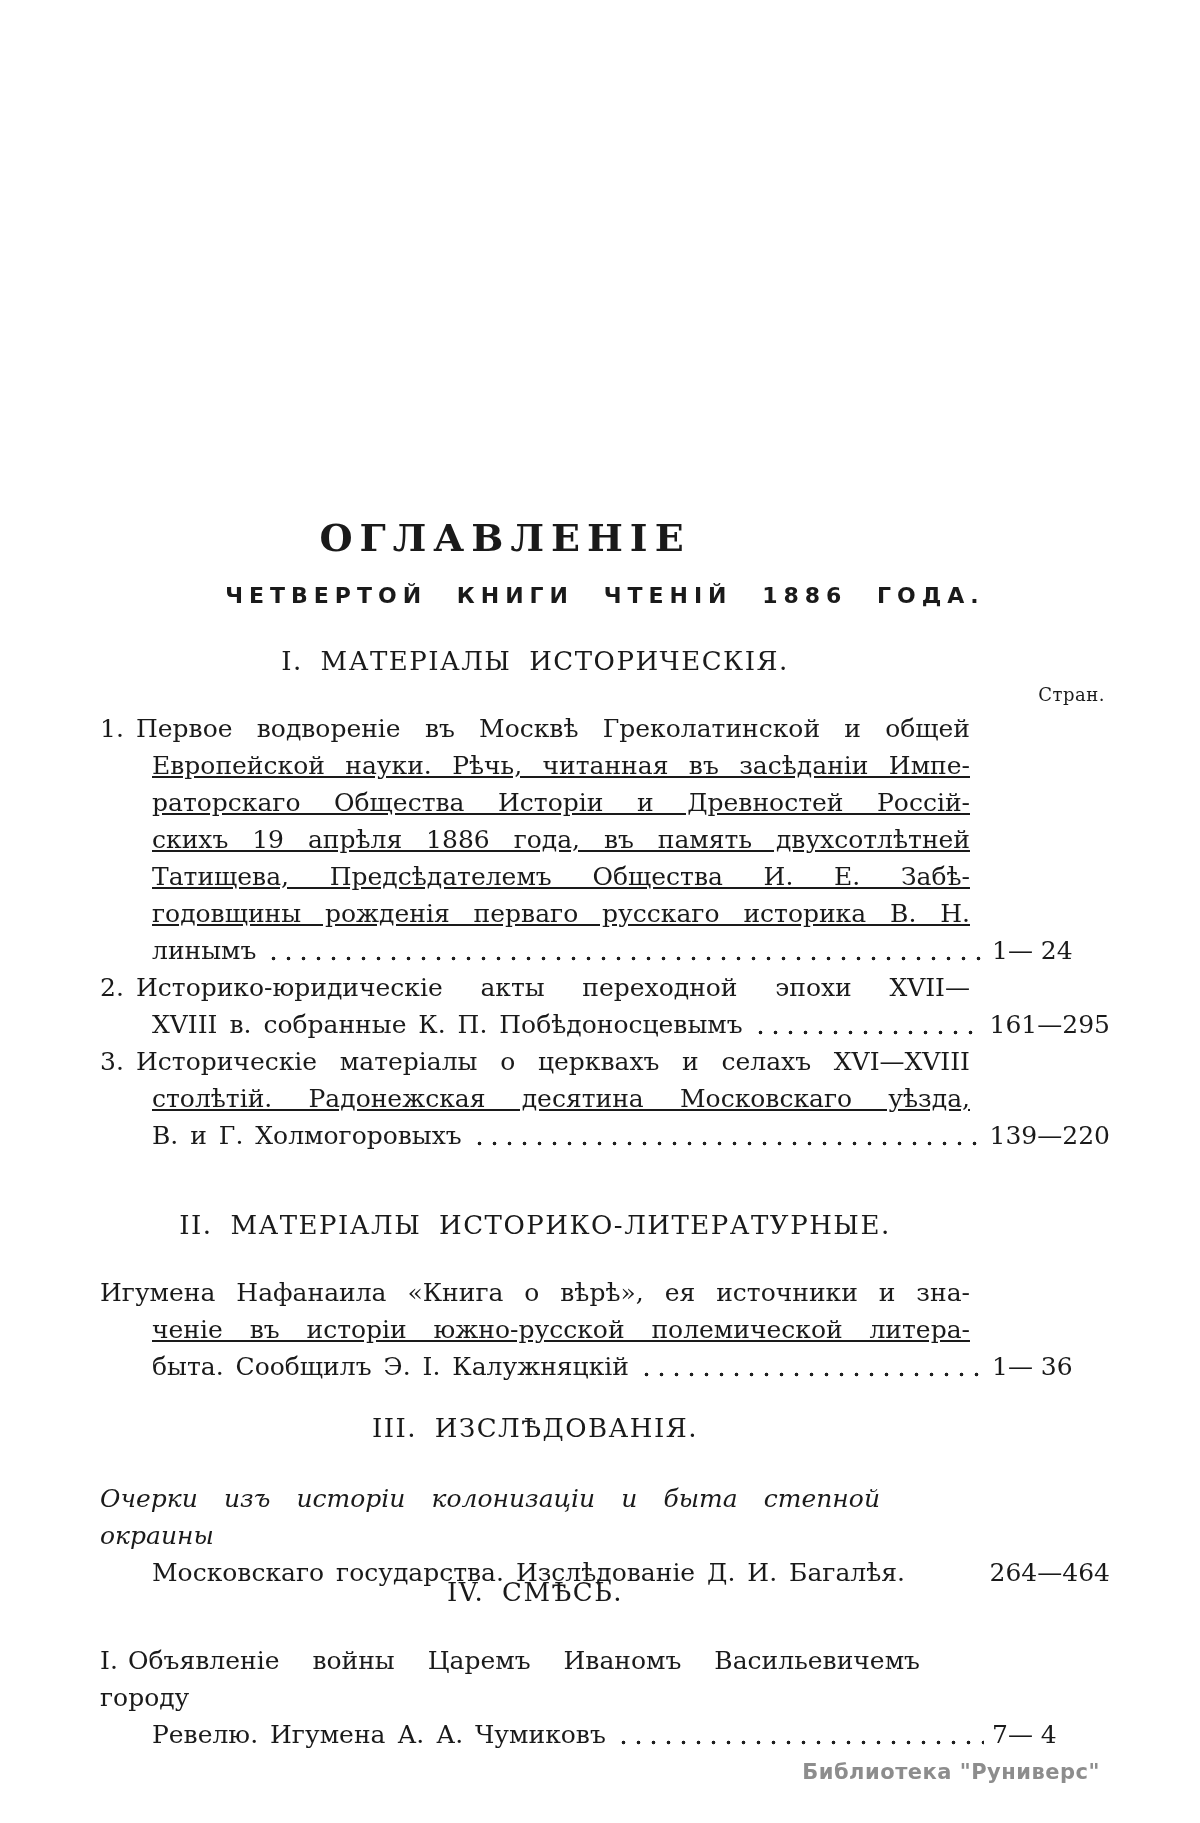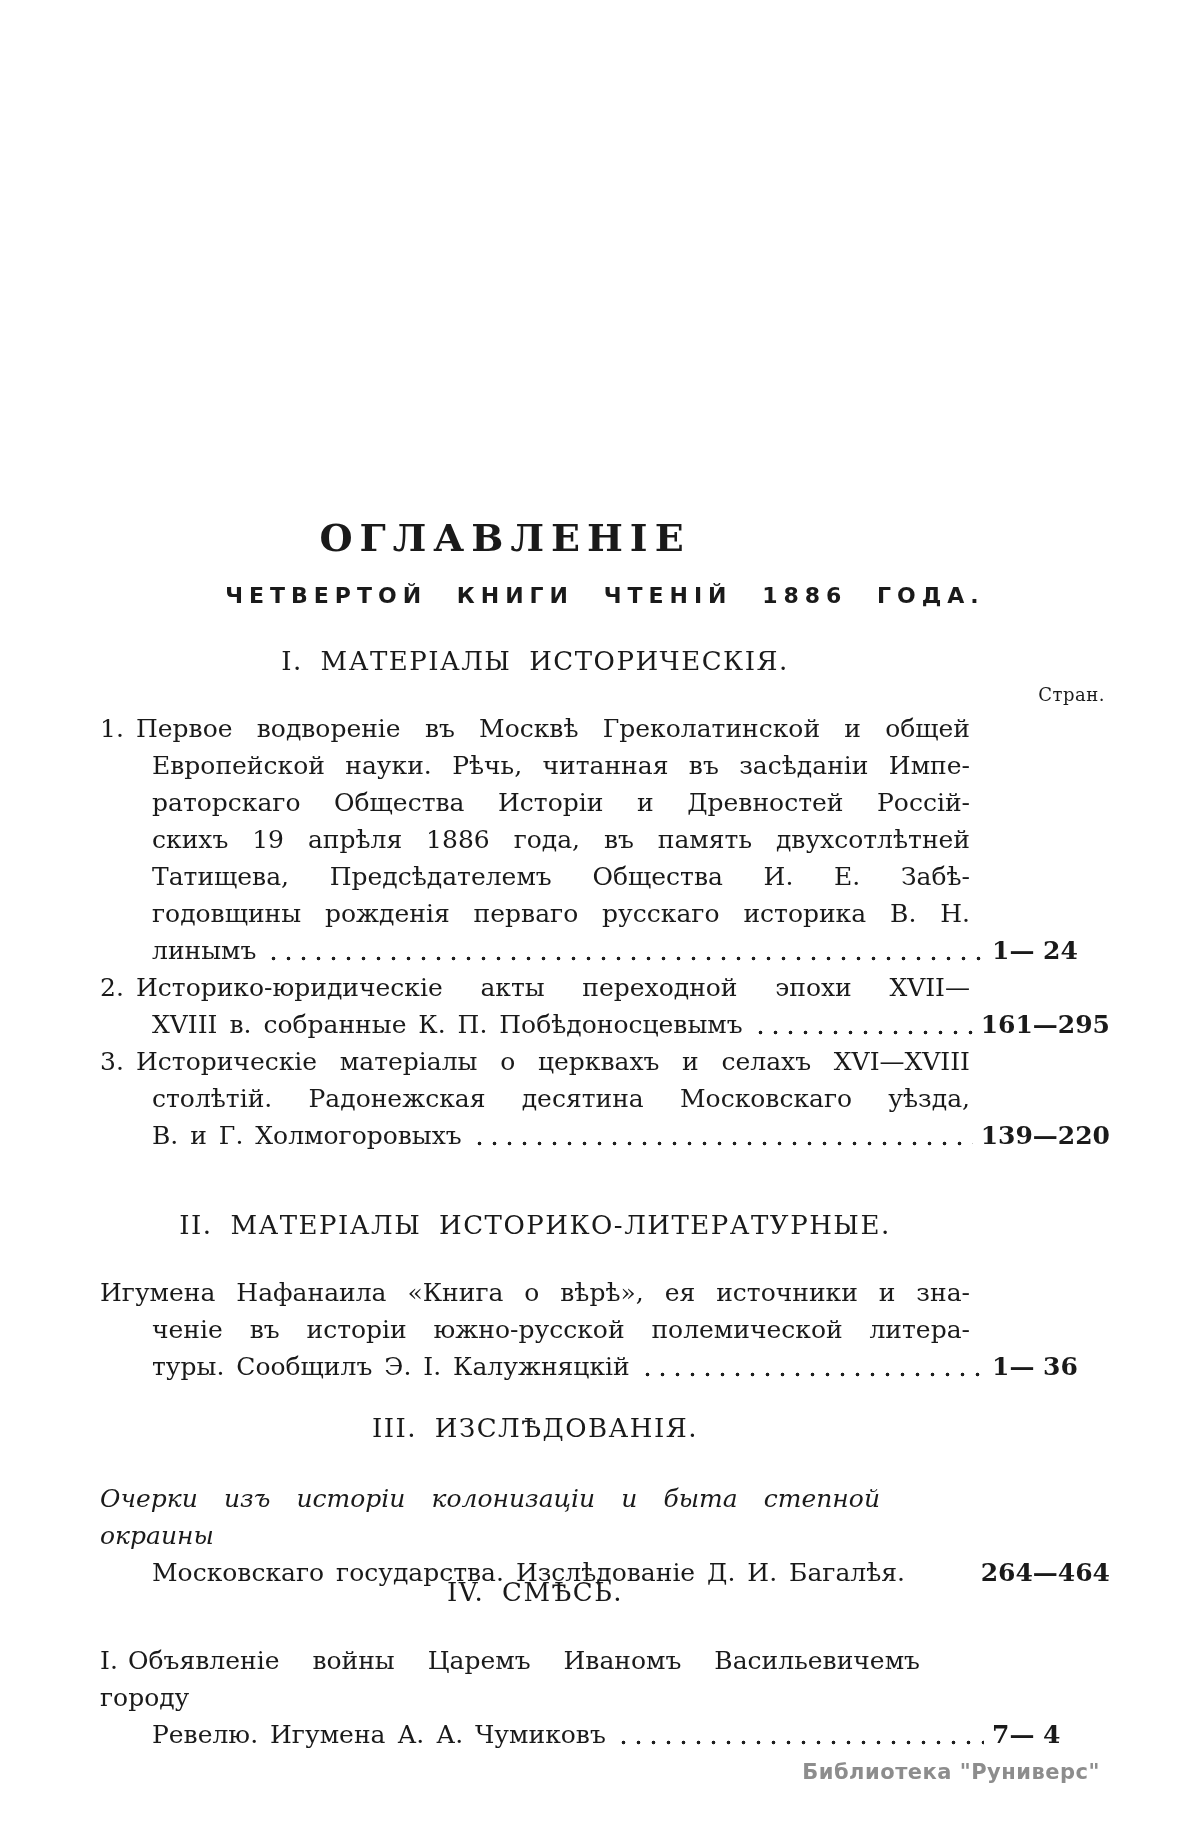--- a/index.html
+++ b/index.html
@@ -51,21 +51,21 @@
     line-height:37px;
   }
   .line {
     width:870px;
     text-align:justify;
     text-align-last:justify;
     word-spacing:3px;
   }
   .line.w-narrow { width:780px;font-style:italic; }
   .line.w-mid    { width:820px; }
-  .line.cont { padding-left:52px; box-sizing:border-box; }
+  .line.cont { padding-left:52px; box-sizing:border-box;text-decoration:underline; }
   .num {
     display:inline-block;
     min-width:32px;
     margin-right:4px;
   }
   .leader-line {
     display:flex;
     width:1010px;
     padding-left:52px;
     box-sizing:border-box;
@@ -81,21 +81,20 @@
     background-image:radial-gradient(circle, #1f1f1f 1.7px, transparent 2.1px);
     background-size:15px 7px;
     background-repeat:repeat-x;
     background-position:left center;
   }
   .spacer { flex:1; }
   .pages {
     min-width:118px;
     text-align:right;
     white-space:pre;
-    font-weight:bold;
   }
   .watermark {
     top:1760px; right:100px;
     font-family:"DejaVu Sans", sans-serif;
     font-weight:600;
     font-size:21px;
     color:#8d8d8d;
     letter-spacing:0.5px;
   }
 </style>
@@ -149,21 +148,21 @@
 
   </div>
 
   <div class="abs section-heading" style="top:1210px">II. МАТЕРІАЛЫ ИСТОРИКО-ЛИТЕРАТУРНЫЕ.</div>
 
   <div class="abs entries" style="top:1274px">
     <div>
       <div class="line first">Игумена Нафанаила «Книга о вѣрѣ», ея источники и зна-</div>
       <div class="line cont">ченіе въ исторіи южно-русской полемической литера-</div>
       <div class="leader-line">
-        <span class="txt">туры. Сообщилъ Э. І. Калужняцкій</span>
+        <span class="txt">быта. Сообщилъ Э. І. Калужняцкій</span>
         <span class="leader"></span>
         <span class="pages">1— 36</span>
       </div>
     </div>
   </div>
 
   <div class="abs section-heading" style="top:1413px">III. ИЗСЛѢДОВАНІЯ.</div>
 
   <div class="abs entries" style="top:1480px">
     <div>

